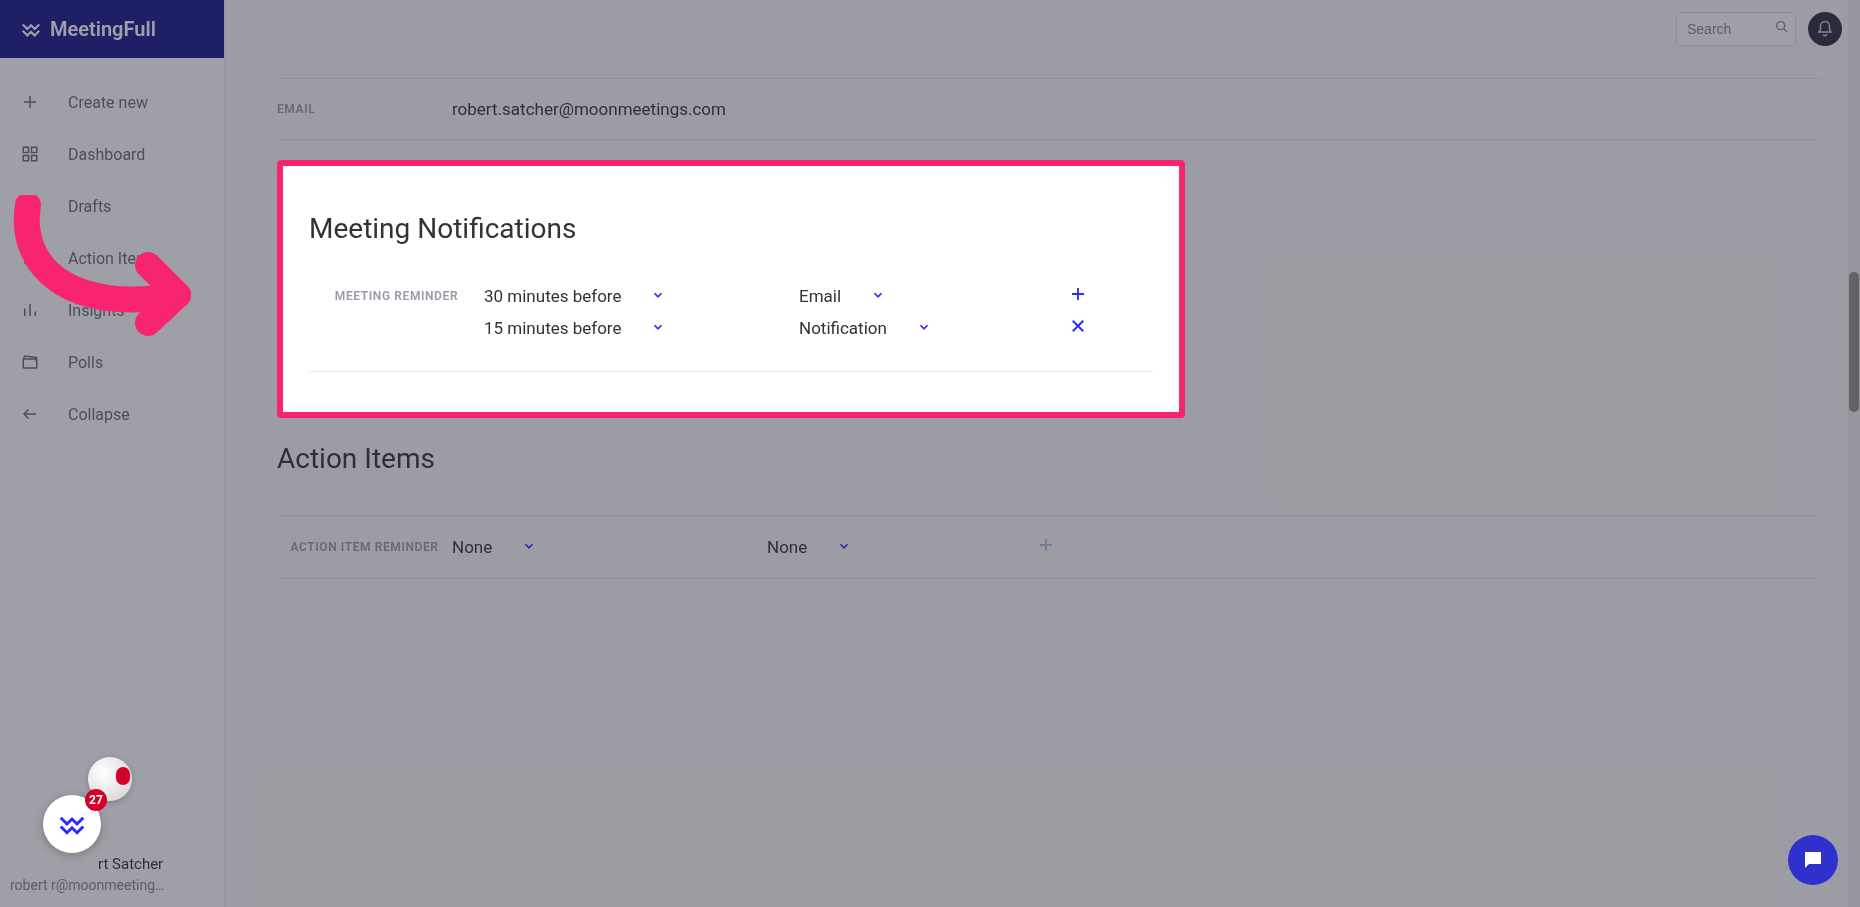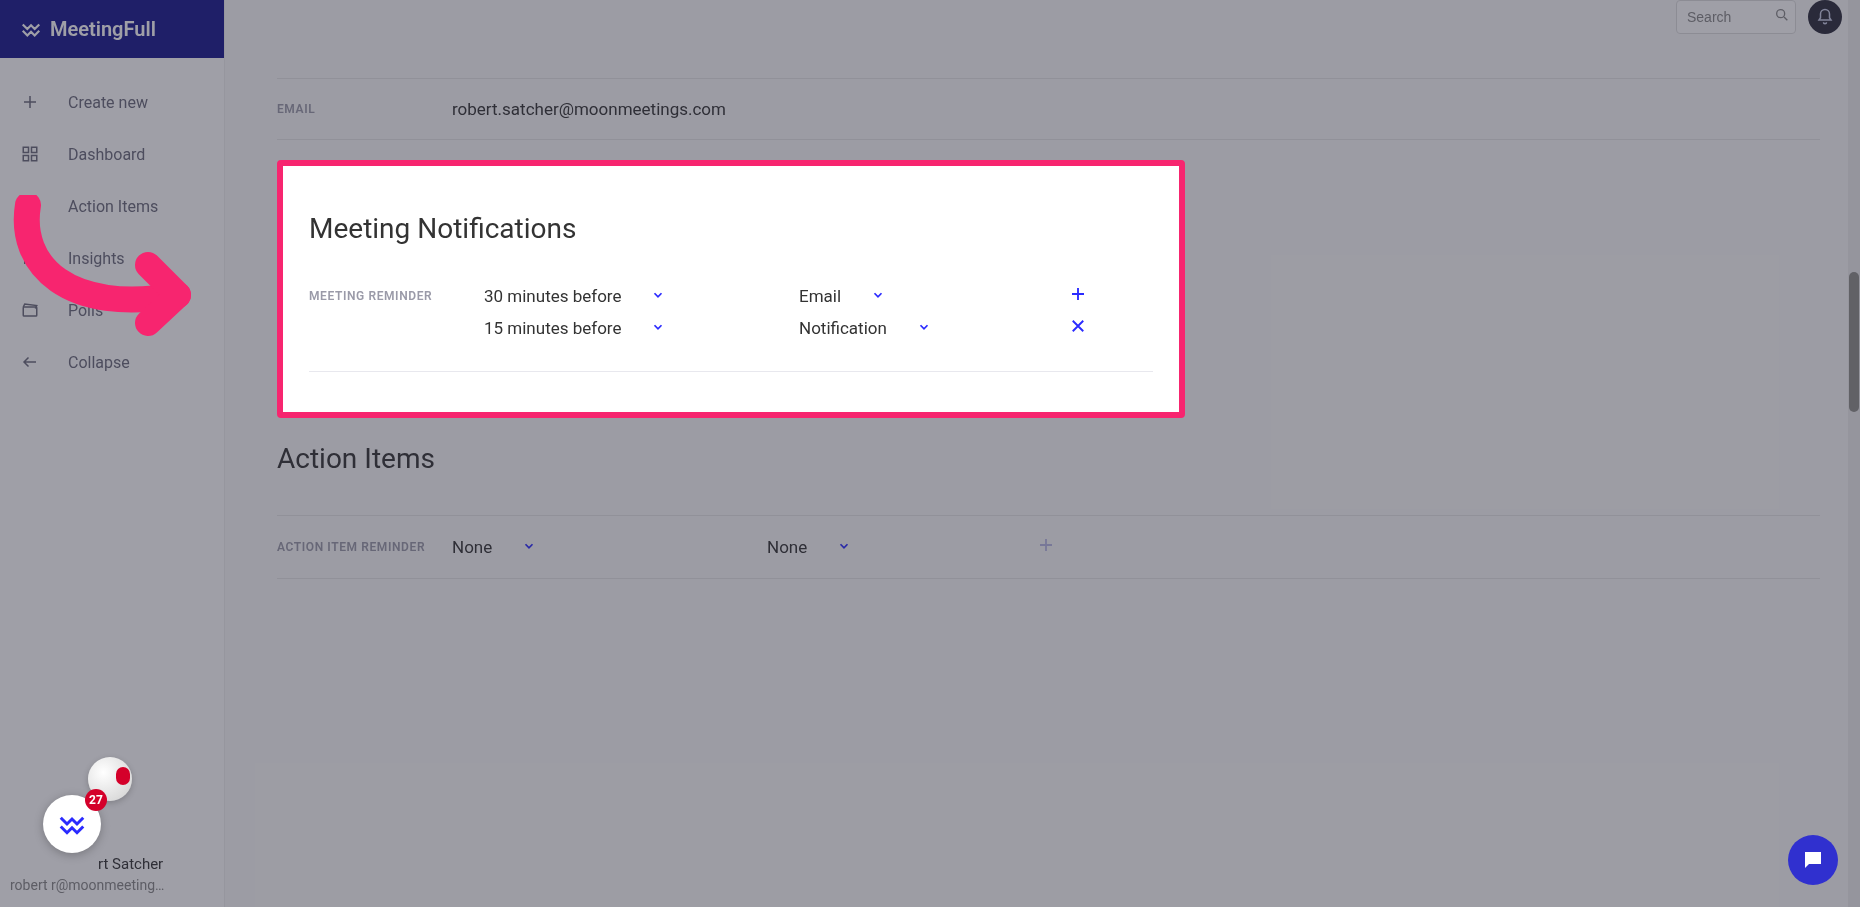--- a/index.html
+++ b/index.html
@@ -102,21 +102,21 @@
     flex: 1;
     display: flex;
     flex-direction: column;
     background: #fafafa;
     position: relative;
   }
 
   .topbar {
     height: 58px;
     display: flex;
-    align-items: flex-start;
+    align-items: center;
     justify-content: flex-end;
     padding: 0 18px;
     gap: 12px;
   }
   .search-wrap {
     position: relative;
     width: 120px;
   }
   .search-input {
     width: 100%;
@@ -194,20 +194,21 @@
   }
 
   .reminders {
     display: flex;
     flex-direction: column;
     gap: 10px;
   }
   .reminder-row {
     display: flex;
     align-items: center;
+    text-align: center;
   }
   .reminder-row .spacer-label { width: 175px; }
   .dd {
     display: flex;
     align-items: center;
     gap: 30px;
     font-size: 17px;
     color: #333;
     cursor: pointer;
   }
@@ -364,20 +365,29 @@
               <rect x="3" y="3" width="7" height="7"></rect>
               <rect x="14" y="3" width="7" height="7"></rect>
               <rect x="3" y="14" width="7" height="7"></rect>
               <rect x="14" y="14" width="7" height="7"></rect>
             </svg>
         </span>
         <span>Dashboard</span>
       </div>
 
 
+      <div class="nav-item">
+        <span class="nav-icon">
+          <svg width="18" height="18" viewBox="0 0 24 24" fill="none" stroke="#6b6b7b" stroke-width="2">
+              <circle cx="12" cy="12" r="9"></circle>
+              <path d="M12 7v5l3 2"></path>
+            </svg>
+        </span>
+        <span>Drafts</span>
+      </div>
 
       <div class="nav-item">
         <span class="nav-icon">
           <svg width="18" height="18" viewBox="0 0 24 24" fill="none" stroke="#6b6b7b" stroke-width="2">
               <path d="M4 6h16M4 12h16M4 18h10"></path>
             </svg>
         </span>
         <span>Action Items</span>
       </div>
 

